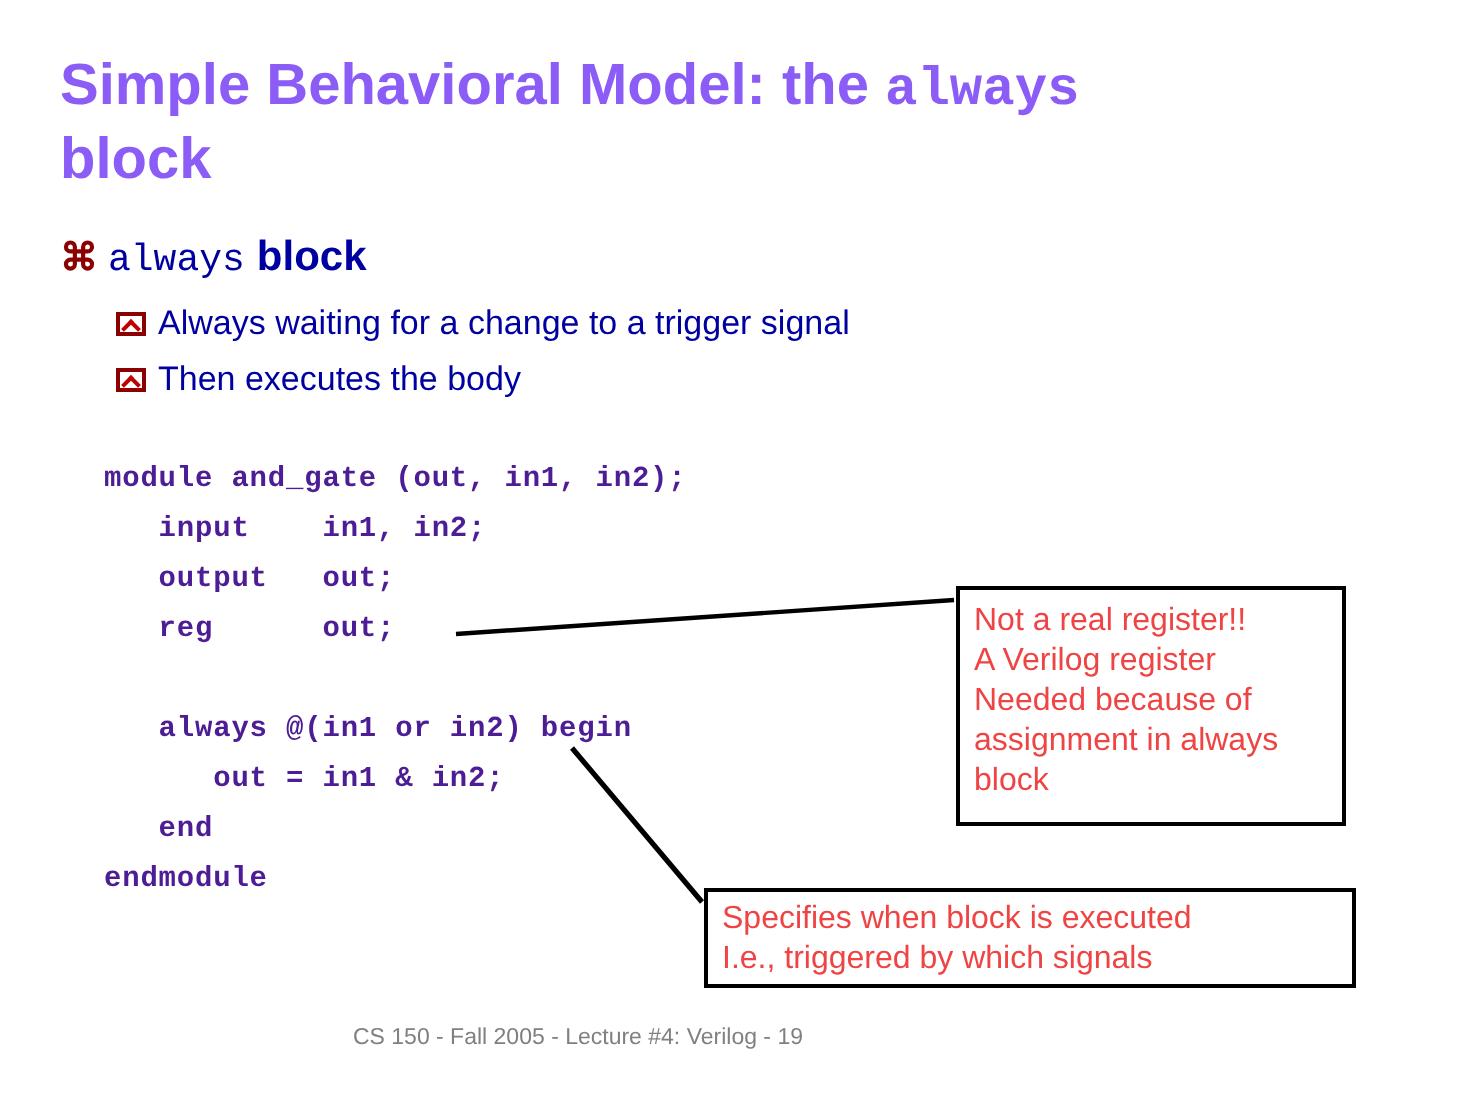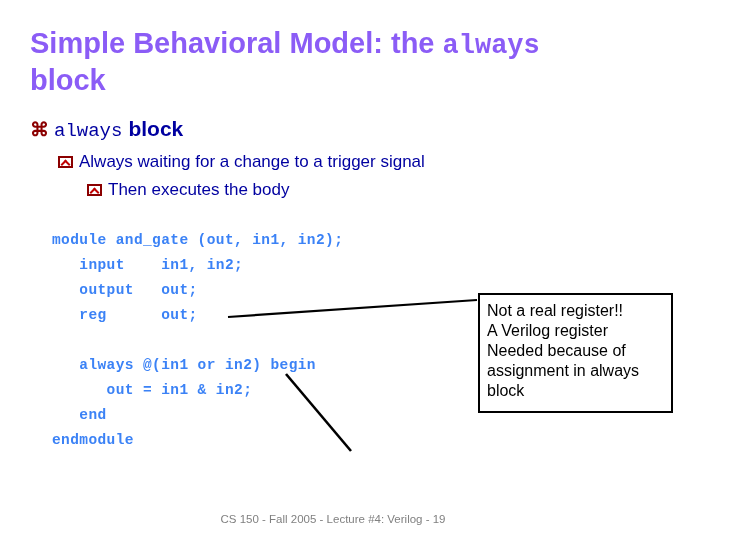--- a/index.html
+++ b/index.html
@@ -70,21 +70,21 @@
     position: absolute;
     left: 58px;
     display: flex;
     align-items: center;
     color: #0000a0;
     font-size: 17px;
     font-weight: normal;
     white-space: nowrap;
   }
   .bullet-l2.b1 { top: 152px; }
-  .bullet-l2.b2 { top: 180px; margin-left: 29px; }
+  .bullet-l2.b2 { top: 180px; }
 
   .sqglyph {
     width: 15px;
     height: 12px;
     border: 2px solid #8b0000;
     box-sizing: border-box;
     margin-right: 6px;
     position: relative;
     flex: none;
   }
@@ -102,31 +102,31 @@
 
   
   .code {
     position: absolute;
     left: 52px;
     top: 228px;
     font-family: "Liberation Mono", "DejaVu Sans Mono", monospace;
     font-weight: bold;
     font-size: 14.5px;
     line-height: 25px;
-    color: #3b82f6;
+    color: #4c1d95;
     white-space: pre;
     letter-spacing: 0.4px;
   }
 
   
   .callout {
     position: absolute;
     border: 2px solid #000000;
     background: #ffffff;
-    color: #000000;
+    color: #ef4444;
     font-size: 16px;
     line-height: 20px;
     box-sizing: border-box;
     padding: 6px 4px 4px 7px;
     white-space: pre-line;
   }
   #callout-register {
     left: 478px;
     top: 293px;
     width: 195px;
@@ -149,21 +149,20 @@
 
   
   .footer {
     position: absolute;
     left: 0;
     top: 513px;
     width: 578px;
     text-align: center;
     color: #808080;
     font-size: 11.5px;
-    padding-left: 44px;
   }
 </style>
 </head>
 <body>
 
 <div class="slide">
 
   <div class="title"><span>Simple Behavioral Model: the </span><span class="mono">always</span><br><span>block</span></div>
 
   <div class="bullet-l1">
@@ -194,16 +193,18 @@
   <svg class="leaders" width="730" height="547">
     <line id="leader-0" stroke="#000000" stroke-width="2.2" x1="228" y1="317" x2="477" y2="300"></line>
     <line id="leader-1" stroke="#000000" stroke-width="2.6" x1="286" y1="374" x2="351" y2="451"></line>
   </svg>
 
   <div class="callout" id="callout-register">Not a real register!!
 A Verilog register
 Needed because of
 assignment in always
 block</div>
+  <div class="callout" id="callout-sensitivity">Specifies when block is executed
+I.e., triggered by which signals</div>
 
   <div class="footer">CS 150 - Fall 2005 - Lecture #4: Verilog - 19</div>
 
 </div>
 
 </body></html>

